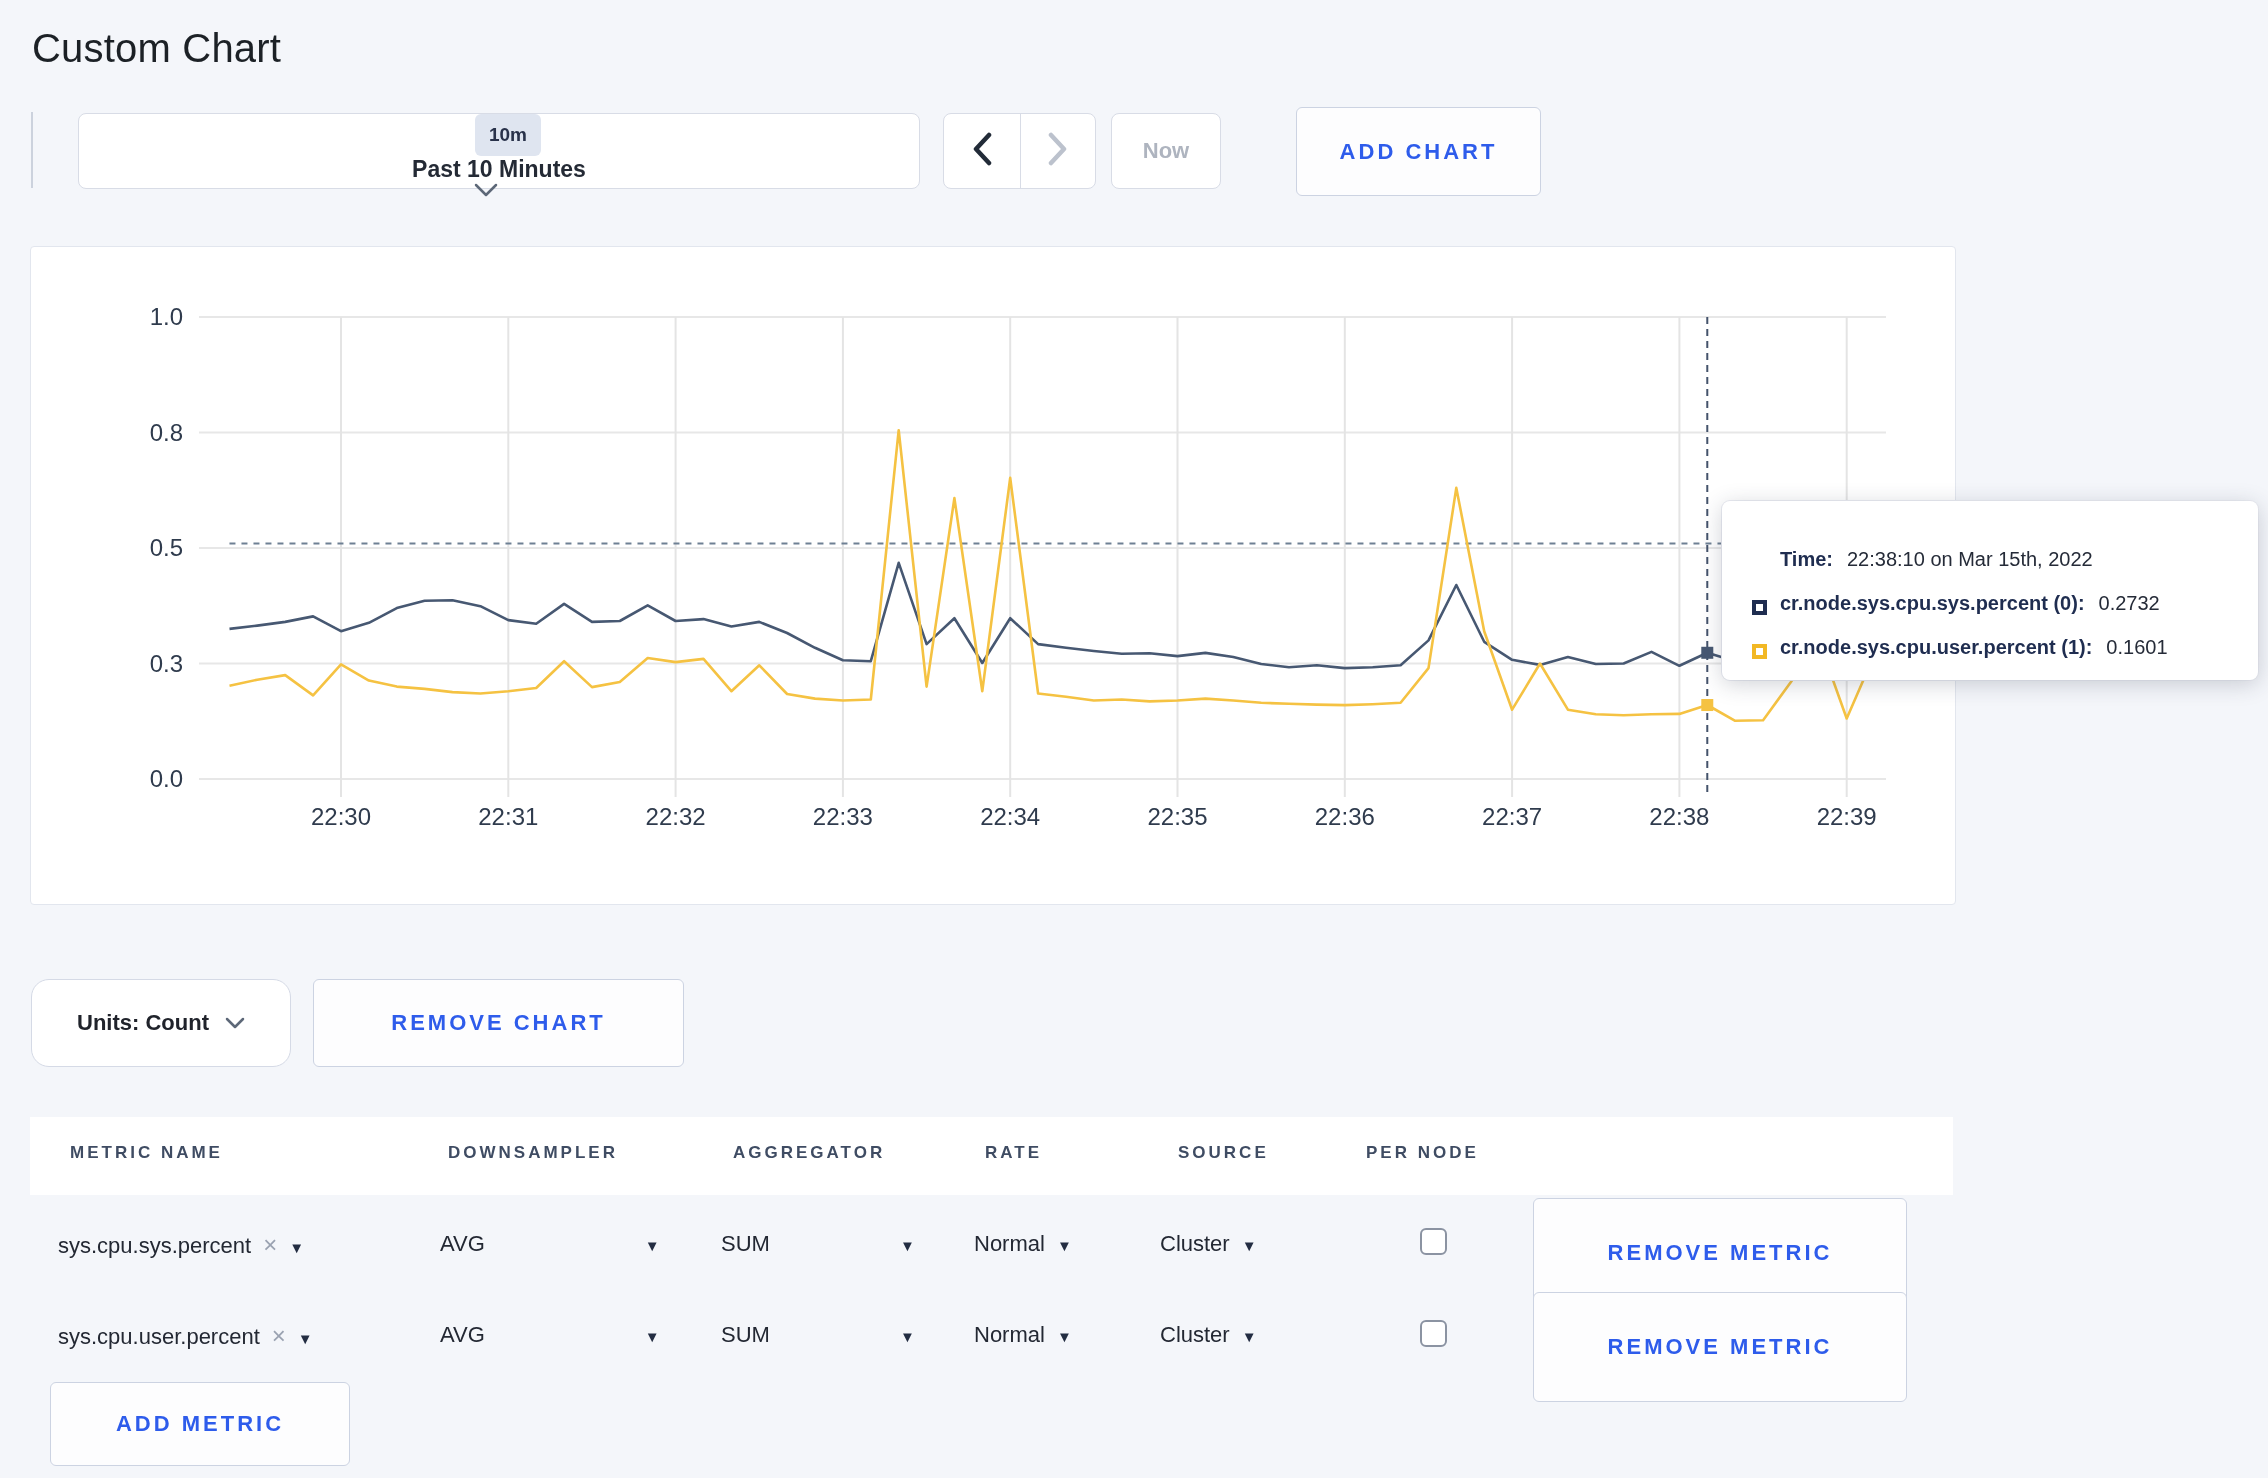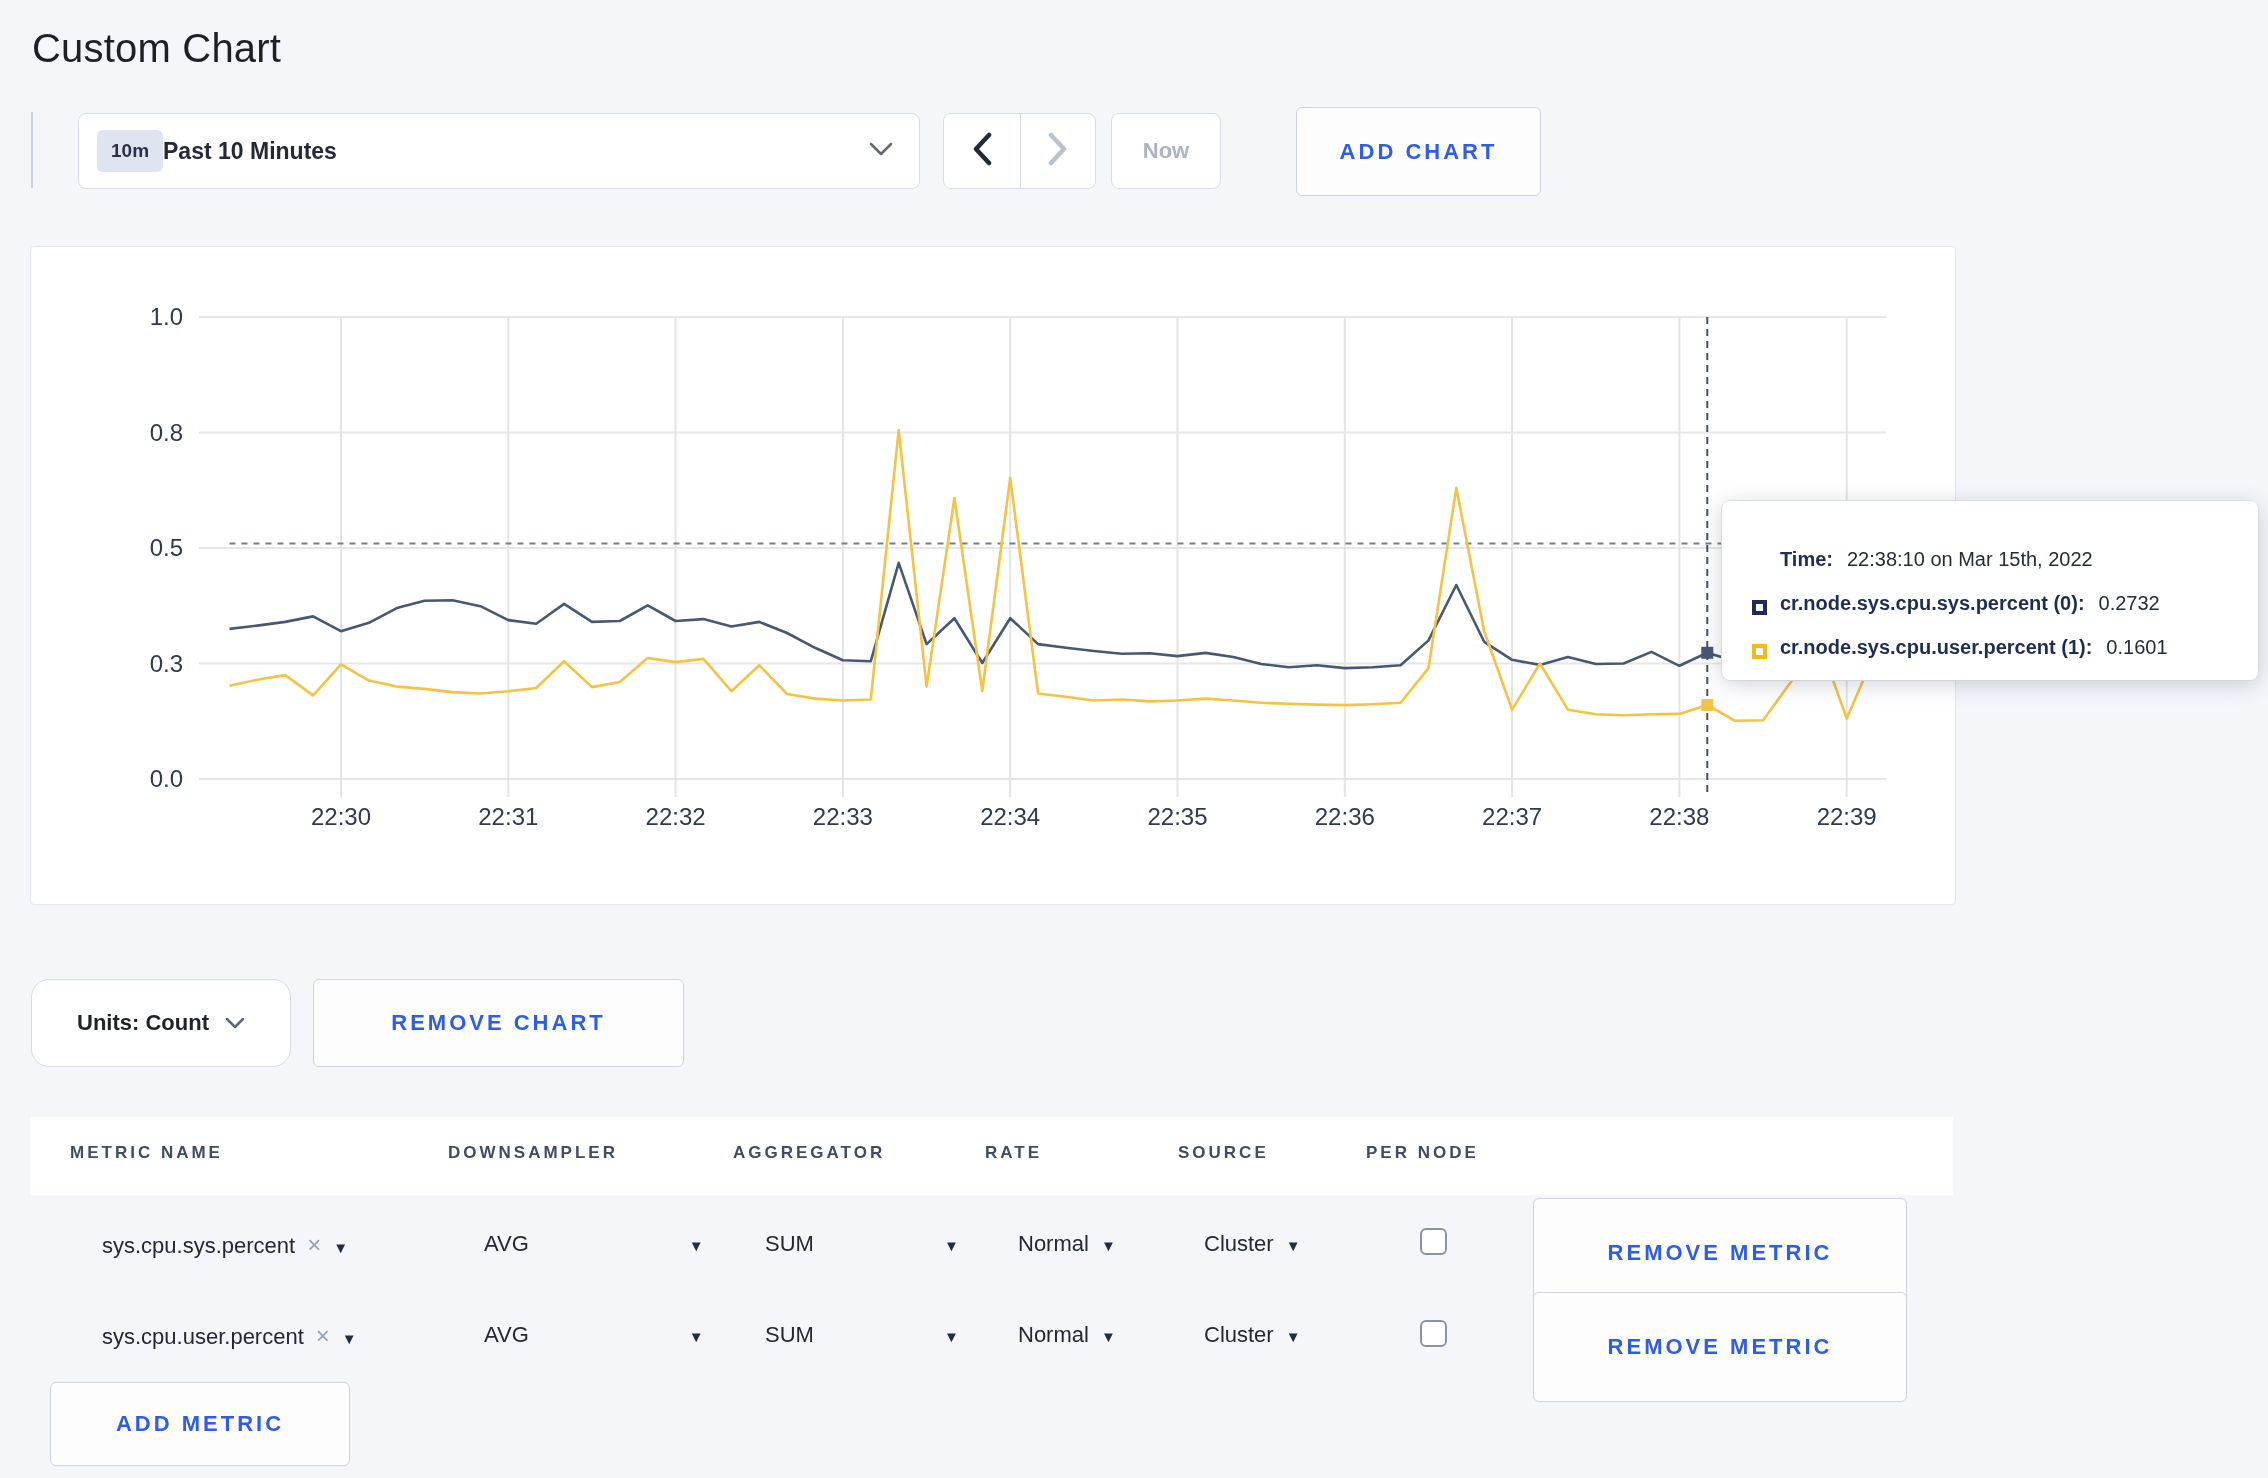--- a/index.html
+++ b/index.html
@@ -20,21 +20,21 @@
     letter-spacing:0.2px;
     margin-top:20px;
   }
 
   
   .left-rule { left:31px; top:112px; width:2px; height:76px; background:#ccd2dd; }
 
   .time-select {
     left:78px; top:113px; width:842px; height:76px;
     background:#fff; border:1px solid #d8dce6; border-radius:8px;
-    display:flex; align-items:center; cursor:pointer;
+    display:flex; align-items:center; cursor:pointer;flex-direction:column;
   }
   .time-badge {
     margin-left:18px; background:#dfe5f0; border-radius:6px;
     padding:10px 14px; font-size:19px; font-weight:700; color:#29324a;
   }
   .time-label { font-size:23px; font-weight:600; color:#242a35; flex:1; }
   .chev { margin-right:26px; }
 
   .nav-group {
     left:943px; top:113px; width:153px; height:76px;
@@ -93,21 +93,21 @@
   .units-btn svg { margin-left:16px; }
   .remove-chart { left:313px; top:979px; width:371px; height:88px; }
 
   
   .table-header { left:30px; top:1117px; width:1923px; height:78px; background:#fff; }
   .th {
     position:absolute; top:26px;
     font-size:17px; font-weight:700; letter-spacing:3px; color:#3f4c63;
     white-space:nowrap;
   }
-  .cell { position:absolute; font-size:22px; color:#232833; white-space:nowrap; cursor:pointer;margin-left:44px; }
+  .cell { position:absolute; font-size:22px; color:#232833; white-space:nowrap; cursor:pointer; }
   .caret { color:#232d42; font-size:15px; margin-left:12px; }
   .clear-x { color:#9aa2b1; font-size:24px; margin-left:12px; cursor:pointer; }
   .checkbox {
     position:absolute; width:27px; height:27px; background:#fff;
     border:2px solid #8b93a2; border-radius:6px; cursor:pointer;
   }
   .remove-metric { position:absolute; width:374px; height:110px; }
   .add-metric { left:50px; top:1382px; width:300px; height:84px; }
 </style>
 </head>

